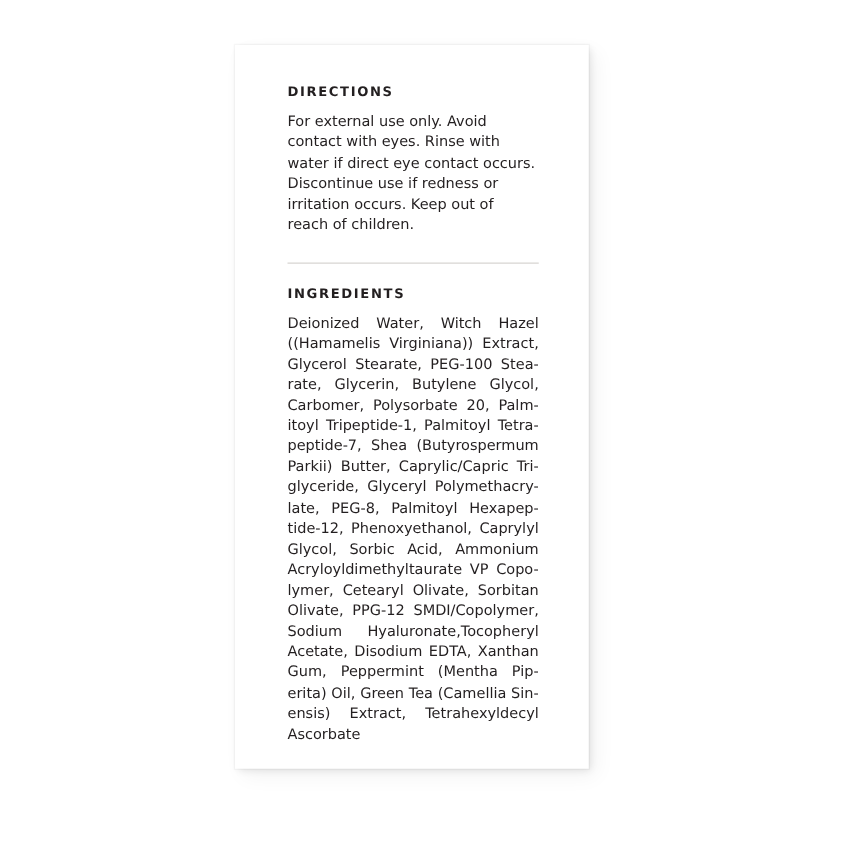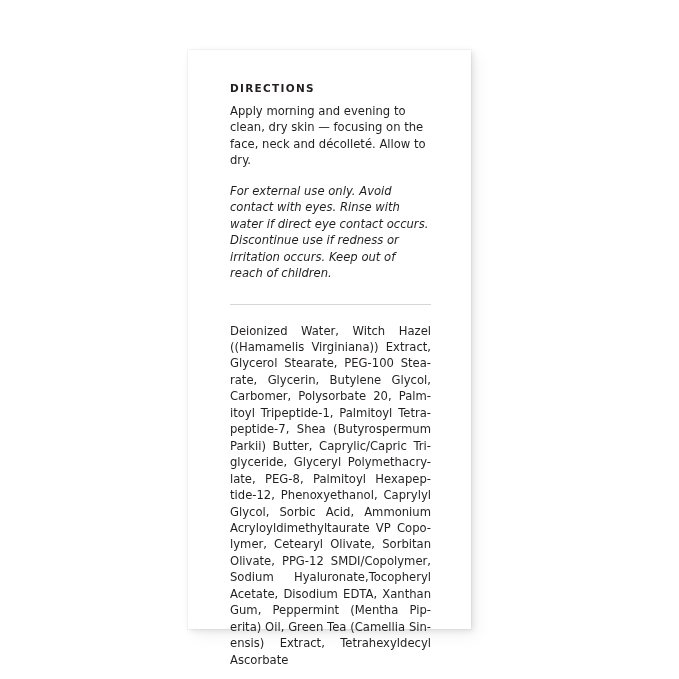--- a/index.html
+++ b/index.html
@@ -15,21 +15,21 @@
   }
   .page {
     position: relative;
     width: 679px;
     height: 679px;
     background: #ffffff;
   }
   .label-card {
     position: absolute;
     left: 188px;
-    top: 50px;
+    top: 36px;
     width: 283px;
     height: 579px;
     background: #ffffff;
     box-shadow: 0 0 0 1px rgba(0,0,0,0.03), 2px 2px 6px rgba(0,0,0,0.10), 6px 6px 16px rgba(0,0,0,0.05);
     box-sizing: border-box;
     padding: 32px 40px 20px 42px;
   }
   .section-title {
     font-size: 10.5px;
     font-weight: bold;
@@ -68,23 +68,23 @@
   }
 </style>
 </head>
 <body>
 
 <div class="page">
   <div class="label-card">
 
     <h2 class="section-title">DIRECTIONS</h2>
 
-    <p class="body-text">Apply morning and evening to clean, dry skin — focusing on the face, neck and décolleté. Allow to dry.</p>
 
     <p class="body-text">For external use only. Avoid contact with eyes. Rinse with water if direct eye contact occurs. Discontinue use if redness or irritation occurs. Keep out of reach of children.</p>
 
     <hr class="divider">
 
+    <h2 class="section-title">INGREDIENTS</h2>
 
     <p class="ingredients-text ingredients-block">Deionized Water, Witch Hazel ((Hamamelis Virginiana)) Extract, Glycerol Stearate, PEG-100 Stea-rate, Glycerin, Butylene Glycol, Carbomer, Polysorbate 20, Palm-itoyl Tripeptide-1, Palmitoyl Tetra-peptide-7, Shea (Butyrospermum Parkii) Butter, Caprylic/Capric Tri-glyceride, Glyceryl Polymethacry-late, PEG-8, Palmitoyl Hexapep-tide-12, Phenoxyethanol, Caprylyl Glycol, Sorbic Acid, Ammonium Acryloyldimethyltaurate VP Copo-lymer, Cetearyl Olivate, Sorbitan Olivate, PPG-12 SMDI/Copolymer, Sodium Hyaluronate,Tocopheryl Acetate, Disodium EDTA, Xanthan Gum, Peppermint (Mentha Pip-erita) Oil, Green Tea (Camellia Sin-ensis) Extract, Tetrahexyldecyl Ascorbate</p>
 
   </div>
 </div>
 
 </body></html>

